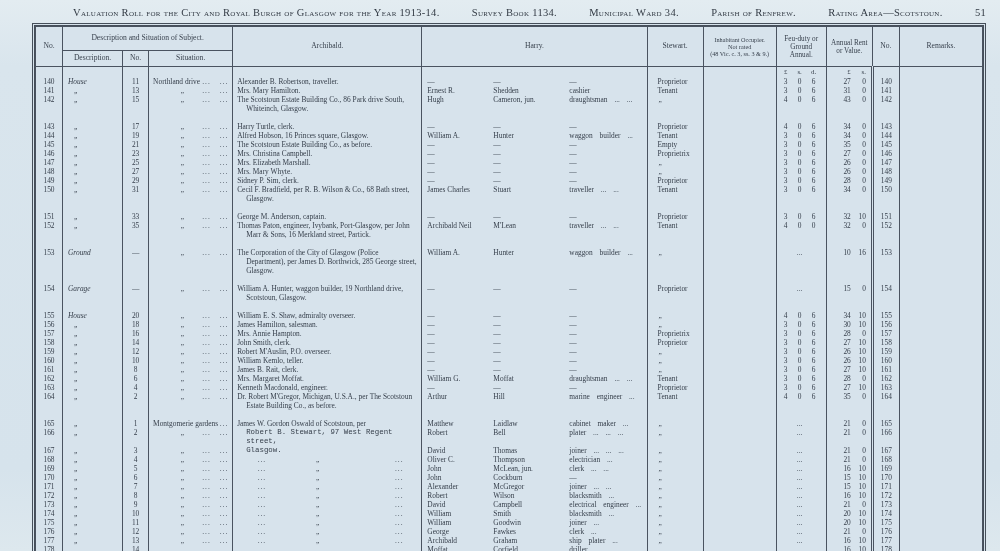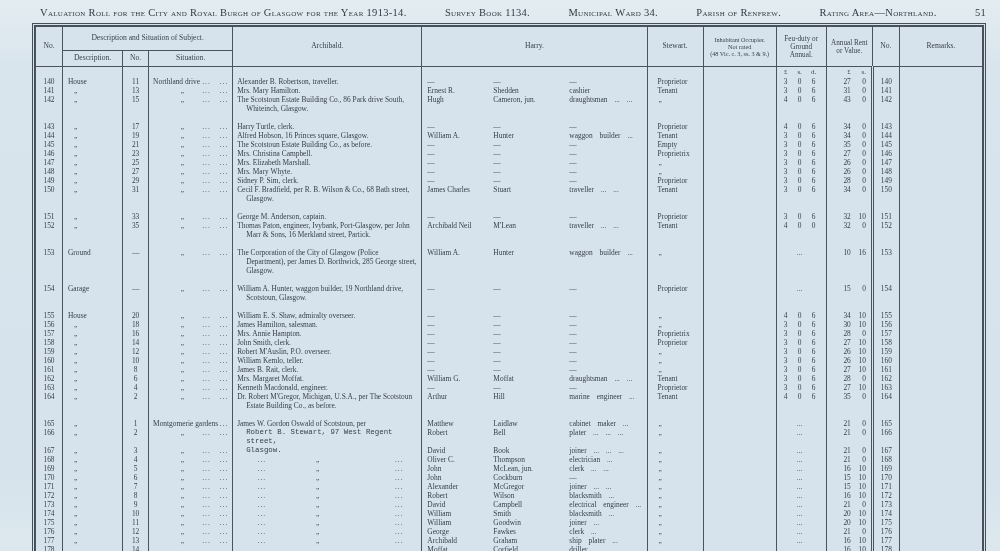--- a/index.html
+++ b/index.html
@@ -7,20 +7,21 @@
     width:1000px;height:551px;overflow:hidden;position:relative;
     background:linear-gradient(180deg,#e3ecf1 0%,#d9e5ed 12%,#d6e3ec 85%,#dde8ee 100%);
     font-family:"Liberation Serif","DejaVu Serif",serif;
     color:#353e4a;
   }
   .titlebar{
     display:flex;justify-content:space-between;align-items:flex-start;
     padding:7px 14px 0 40px;
     font-variant:small-caps;font-size:10.5px;letter-spacing:.3px;color:#323a44;
     white-space:nowrap;
+    margin-left:33px;
   }
   .frame{
     margin:5px 14px 0 32px;
     border:3px double #454e59;
     background:#d7e3ec;
   }
   table{width:100%;border-collapse:collapse;table-layout:fixed;}
   thead th{
     border:1px solid #4a5360;font-weight:normal;text-align:center;vertical-align:middle;
     font-size:7.6px;line-height:8.6px;padding:1px 2px;color:#39424e;
@@ -32,21 +33,21 @@
   tbody td{
     border-left:1px solid #4a5360;border-right:1px solid #4a5360;
     font-size:7.4px;line-height:9px;padding:0 2px;vertical-align:top;color:#353e4a;
     overflow:hidden;white-space:nowrap;
   }
   td.c-prop,td.c-sit{white-space:normal;}
   tr.currency td{height:10px;font-size:6.8px;color:#3c audio4550;}
   tr.spacer td{height:5px;}
   .c-no,.c-hno,.c-no2{text-align:center;}
   .c-no2{border-left:3px double #4a5360;}
-  .c-desc{padding-left:5px;}
+  .c-desc{padding-left:5px;font-style:italic;}
   .c-sit{position:relative;padding-left:4px;}
   .sitc{position:absolute;left:38%;top:0;}
   .sd1{position:absolute;left:64%;top:0;letter-spacing:1px;}
   .sd2{position:absolute;left:85%;top:0;letter-spacing:1px;}
   .c-prop{position:relative;padding-left:4px;}
   .propmain{display:block;padding-left:9px;text-indent:-9px;}
   .propmain.cont{text-indent:0;font-family:Liberation Mono, monospace;}
   .pl{position:absolute;left:13%;top:0;letter-spacing:1px;}
   .pc{position:absolute;left:44%;top:0;}
   .pr{position:absolute;left:86%;top:0;letter-spacing:1px;}
@@ -61,21 +62,21 @@
   .rs{display:inline-block;width:38%;text-align:right;}
 </style>
 </head>
 <body>
 
 <div class="titlebar">
   <span>Valuation Roll for the City and Royal Burgh of Glasgow for the Year 1913-14.</span>
   <span>Survey Book 1134.</span>
   <span>Municipal Ward 34.</span>
   <span>Parish of Renfrew.</span>
-  <span>Rating Area—Northland.</span>
+  <span>Rating Area—Scotstoun.</span>
   <span>51</span>
 </div>
 
 <div class="frame">
 <table>
   <colgroup>
     <col style="width:27px">
         <col style="width:60px">
         <col style="width:26px">
         <col style="width:84px">
@@ -931,21 +932,21 @@
       <span class="sitc">„</span>
       <span class="sd1">...</span>
       <span class="sd2">...</span>
     </td>
     <td class="c-prop">
       <span class="propmain cont">Glasgow.</span>
       <span class="pl"></span>
       <span class="pc"></span>
       <span class="pr"></span>
     </td>
-    <td class="c-ten"><span class="tf">David</span><span class="ts">Book</span><span class="to">joiner ... ... ...</span></td>
+    <td class="c-ten"><span class="tf">David</span><span class="ts">Thomas</span><span class="to">joiner ... ... ...</span></td>
     <td class="c-occ dq">„</td>
     <td class="c-inh"></td>
     <td class="c-feu"><span class="fcol"></span><span class="fcol">...</span><span class="fcol"></span></td>
     <td class="c-rent"><span class="rl">21</span><span class="rs">0</span></td>
     <td class="c-no2">167</td>
     <td class="c-rem"></td>
   </tr>
         <tr>
     <td class="c-no">168</td>
     <td class="c-desc dq">„</td>

